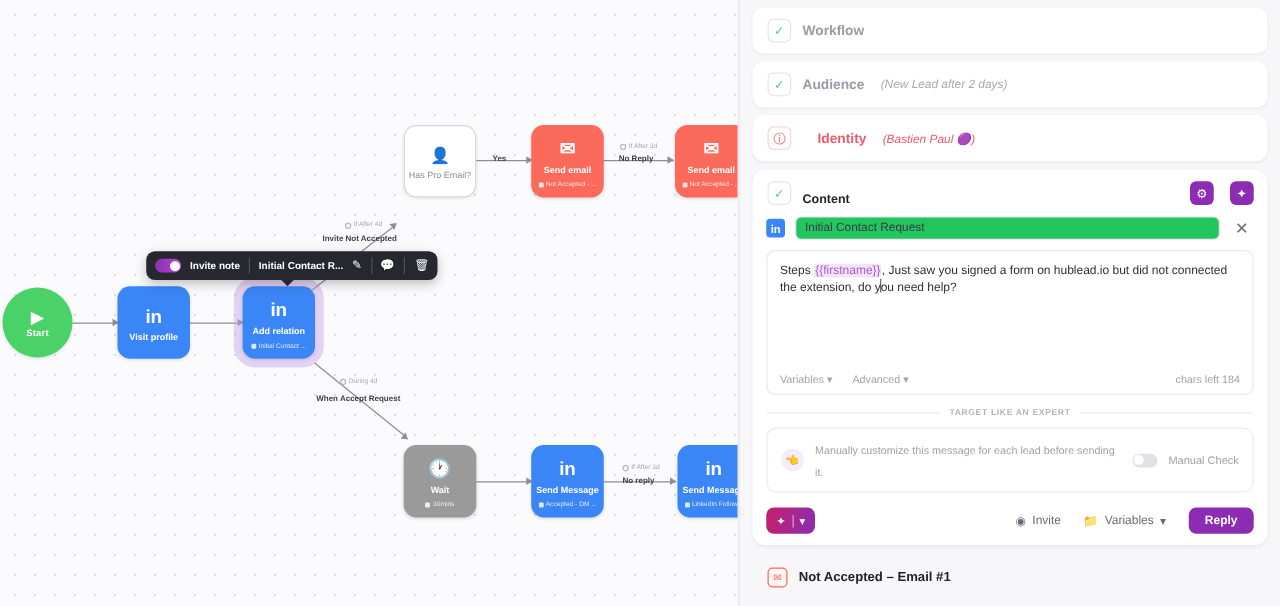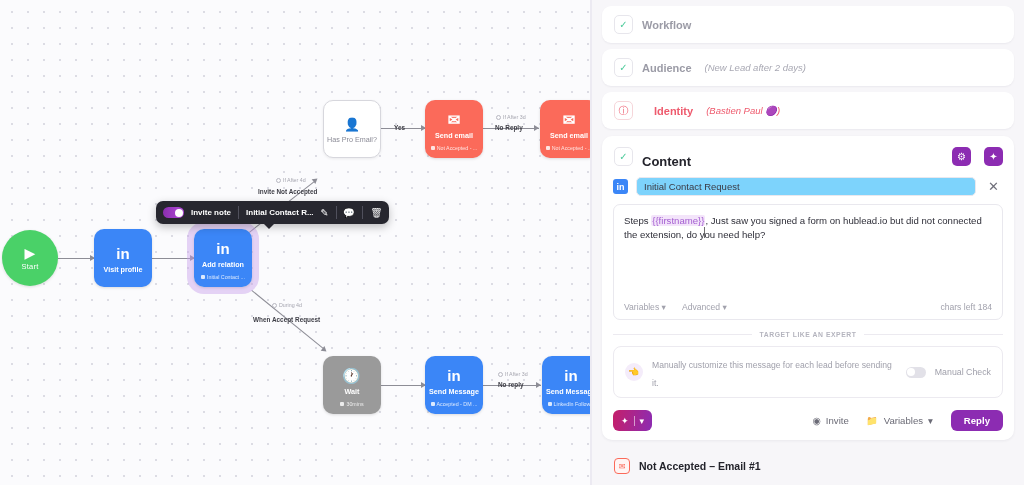--- a/index.html
+++ b/index.html
@@ -30,21 +30,21 @@
   .node { position: absolute; border-radius: 10px; }
 
   .node-start {
     width: 56px; height: 56px; border-radius: 50%;
     background: #4ad168;
     display: flex; flex-direction: column;
     align-items: center; justify-content: center;
     color: #fff; box-shadow: 0 1px 3px rgba(0,0,0,.13);
   }
   .node-start .play { font-size: 14px; line-height: 1; margin-bottom: 2px; }
-  .node-start .lbl { font-size: 7.5px; font-weight: 400; letter-spacing:.2px;}
+  .node-start .lbl { font-size: 7.5px; font-weight: 700; letter-spacing:.2px;}
 
   .node-box {
     width: 58px; height: 58px;
     display: flex; flex-direction: column;
     align-items: center; justify-content: center;
     color: #fff; box-shadow: 0 1px 3px rgba(0,0,0,.13);
     padding-top: 5px;
   }
   .node-box .n-ico { font-size: 15px; font-weight: 800; line-height: 1; margin-bottom: 5px; }
   .node-box .n-ttl { font-size: 7.2px; font-weight: 700; text-align: center; line-height: 1.15; }
@@ -92,21 +92,20 @@
   }
 
   
   .node-toolbar {
     position: absolute;
     background: #27272f; border-radius: 7px;
     height: 23px; display: flex; align-items: center;
     padding: 0 7px; gap: 7px;
     box-shadow: 0 3px 9px rgba(0,0,0,.25);
     color: #fff;
-    margin-left: 39px;
   }
   .node-toolbar::after{
     content:""; position:absolute; bottom:-5px; left:107px;
     border-left:6px solid transparent; border-right:6px solid transparent;
     border-top:6px solid #27272f;
   }
   .tb-toggle {
     width: 21px; height: 11px; border-radius: 6px;
     background: linear-gradient(90deg,#8b2fb0,#b24ad8);
     position: relative;
@@ -154,38 +153,38 @@
 
   
   .content-card {
     background:#fff; border-radius: 10px; margin-top: 7px;
     box-shadow: 0 1px 3px rgba(24,20,50,.06);
     padding: 0 0 9px 0;
   }
   .content-head {
     display:flex; align-items:center; gap:9px; padding: 8px 11px 7px 12px;
   }
-  .content-head .ttl { font-size:13px; font-weight:700; color:#23232b; flex:1;margin-top:10px; }
+  .content-head .ttl { font-size:10px; font-weight:700; color:#23232b; flex:1;margin-top:10px; }
   .sq-btn {
     width:19px;height:19px;border-radius:5px;background:#8c2cb2;
     display:flex;align-items:center;justify-content:center;
     color:#fff;font-size:10px; flex:none;
   }
   .sq-btn + .sq-btn { margin-left: 4px; }
 
   .editor-wrap { margin: 0 11px; }
   .subject-row { display:flex; align-items:center; gap:8px; padding: 1px 0 8px 0; }
   .li-ico {
     width:15px;height:15px;border-radius:3px;background:#3b86f7;
     color:#fff;font-size:9px;font-weight:800;
     display:flex;align-items:center;justify-content:center; flex:none;
   }
   .subject-input {
     flex:1; height:19px; border:1px solid #e9e8ee; border-radius:5px;
-    background:#7dd3fc; font-size:9.5px; color:#3a3a44; padding: 0 7px;
+    background:#22c55e; font-size:9.5px; color:#3a3a44; padding: 0 7px;
     font-family:"Liberation Sans",sans-serif; outline:none;
   }
   .close-x { font-size:13px; color:#6f6f7a; padding: 0 4px; line-height:1; }
 
   .msg-box {
     border:1px solid #e9e8ee; border-radius:7px; background:#fff;
     height: 116px; position:relative; padding: 9px 10px;
     display:flex; flex-direction:column;
   }
   .msg-text { font-size:9.6px; color:#2e2e38; line-height:1.45; }

